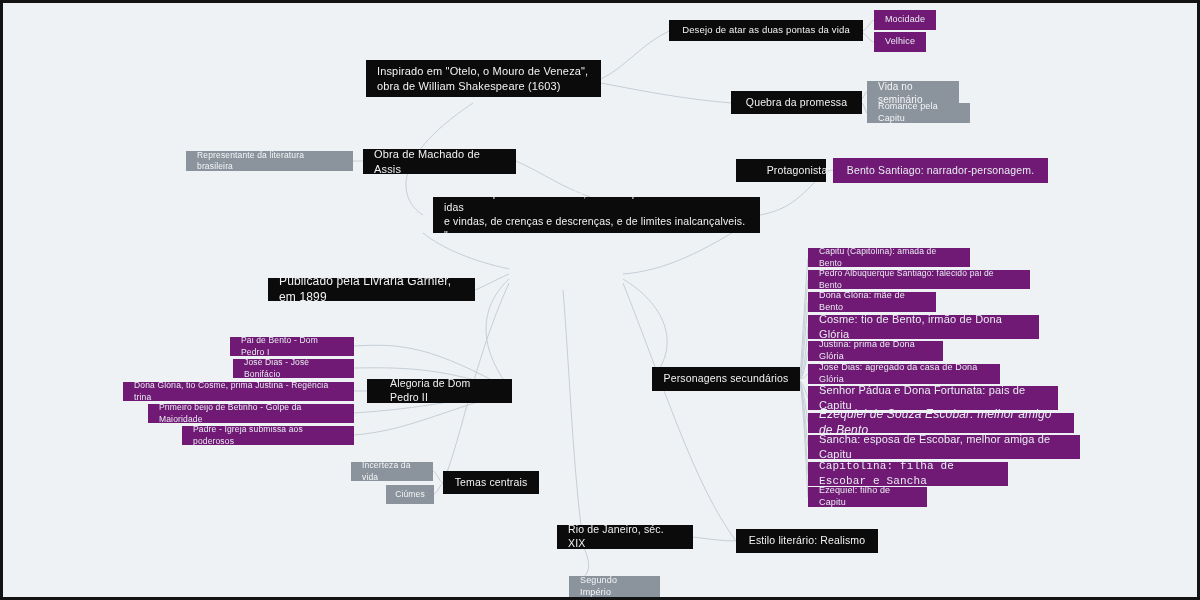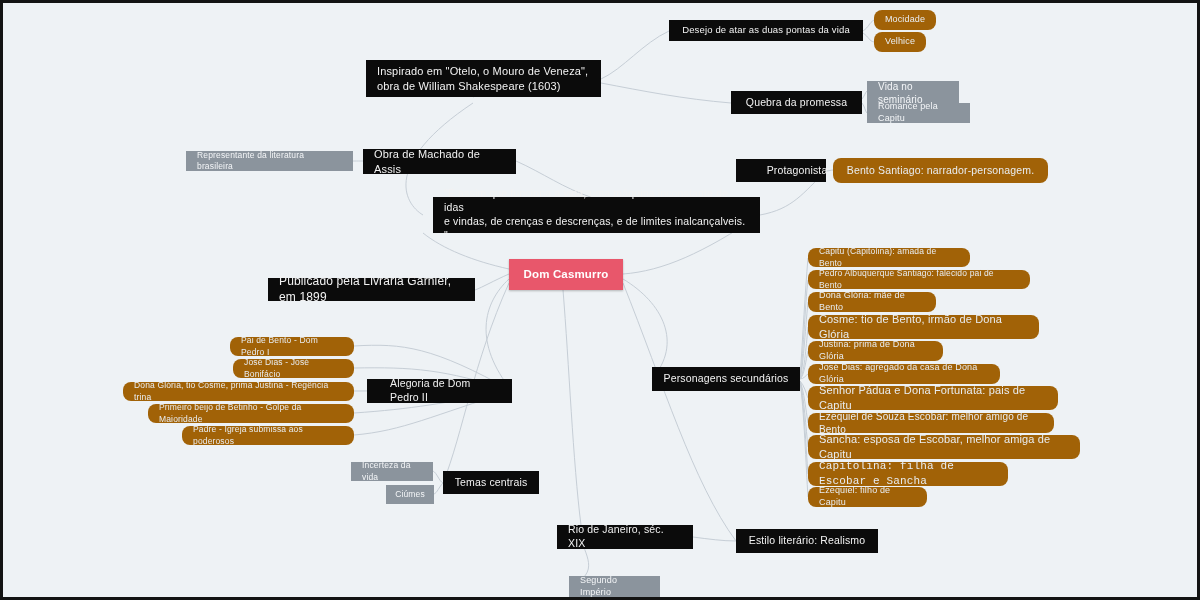--- a/index.html
+++ b/index.html
@@ -40,23 +40,22 @@
     color: #ffffff;
     font-weight: bold;
     justify-content: center;
     box-shadow: 0 1px 2px rgba(0,0,0,0.25);
   }
   .n-dark {
     background: #0b0b0b;
     color: #f2f2f2;
   }
   .n-slate {
-    background: #a16207;
+    background: #701a75;
     color: #e9edf1;
-    border-radius: 8px;
   }
   .n-gray {
     background: #8b949d;
     color: #f4f6f8;
   }
   .n-center { justify-content: center; }
   .pad { padding: 0 11px; }
   .multiline {
     white-space: pre-line;
     display: flex;
@@ -106,23 +105,20 @@
       <path d="M 509 388 C 430 412, 400 428, 351 432" fill="none" stroke="#c6ced6" stroke-width="1"></path>
       <path d="M 506 280 C 470 360, 460 430, 440 480" fill="none" stroke="#c6ced6" stroke-width="1"></path>
       <path d="M 440 480 C 436 478, 434 470, 430 468" fill="none" stroke="#c6ced6" stroke-width="1"></path>
       <path d="M 440 480 C 436 484, 434 490, 431 491" fill="none" stroke="#c6ced6" stroke-width="1"></path>
       <path d="M 560 287 C 566 360, 570 460, 578 522" fill="none" stroke="#c6ced6" stroke-width="1"></path>
       <path d="M 578 534 C 580 550, 600 570, 566 583" fill="none" stroke="#c6ced6" stroke-width="1"></path>
       <path d="M 690 534 C 705 536, 720 538, 733 538" fill="none" stroke="#c6ced6" stroke-width="1"></path>
       <path d="M 620 280 C 660 380, 690 480, 733 538" fill="none" stroke="#c6ced6" stroke-width="1"></path>
     </svg>
 
-  <div id="root-node" class="node n-root pad" style="left: 506px; top: 256px; width: 114px; height: 31px; font-size: 11.5px;">
-    <span>Dom Casmurro</span>
-  </div>
 
   <div id="node-layer">
       <div class="node pad n-dark multiline" style="left: 363px; top: 57px; width: 235px; height: 37px; font-size: 11px;"><span style="white-space: pre-line;">Inspirado em "Otelo, o Mouro de Veneza",
 obra de William Shakespeare (1603)</span></div>
       <div class="node pad n-dark n-center" style="left: 666px; top: 17px; width: 194px; height: 21px; font-size: 9.5px;"><span style="white-space: pre-line;">Desejo de atar as duas pontas da vida</span></div>
       <div class="node pad n-slate n-center" style="left: 871px; top: 7px; width: 62px; height: 20px; font-size: 9px;"><span style="white-space: pre-line;">Mocidade</span></div>
       <div class="node pad n-slate n-center" style="left: 871px; top: 29px; width: 52px; height: 20px; font-size: 9px;"><span style="white-space: pre-line;">Velhice</span></div>
       <div class="node pad n-dark n-center" style="left: 728px; top: 88px; width: 131px; height: 23px; font-size: 10.5px;"><span style="white-space: pre-line;">Quebra da promessa</span></div>
       <div class="node pad n-gray n-center" style="left: 864px; top: 78px; width: 92px; height: 24px; font-size: 10px;"><span style="white-space: pre-line;">Vida no seminário</span></div>
       <div class="node pad n-gray n-center" style="left: 864px; top: 100px; width: 103px; height: 20px; font-size: 9px;"><span style="white-space: pre-line;">Romance pela Capitu</span></div>
@@ -141,21 +137,21 @@
       <div class="node pad n-dark n-center" style="left: 554px; top: 522px; width: 136px; height: 24px; font-size: 10.5px;"><span style="white-space: pre-line;">Rio de Janeiro, séc. XIX</span></div>
       <div class="node pad n-dark n-center" style="left: 733px; top: 526px; width: 142px; height: 24px; font-size: 10.5px;"><span style="white-space: pre-line;">Estilo literário: Realismo</span></div>
       <div class="node pad n-gray n-center" style="left: 566px; top: 573px; width: 91px; height: 21px; font-size: 9px;"><span style="white-space: pre-line;">Segundo Império</span></div>
       <div class="node pad n-slate n-center" style="left: 805px; top: 245px; width: 162px; height: 19px; font-size: 8.5px;"><span style="white-space: pre-line;">Capitu (Capitolina): amada de Bento</span></div>
       <div class="node pad n-slate n-center" style="left: 805px; top: 267px; width: 222px; height: 19px; font-size: 8.5px;"><span style="white-space: pre-line;">Pedro Albuquerque Santiago: falecido pai de Bento</span></div>
       <div class="node pad n-slate n-center" style="left: 805px; top: 289px; width: 128px; height: 20px; font-size: 9px;"><span style="white-space: pre-line;">Dona Glória: mãe de Bento</span></div>
       <div class="node pad n-slate n-center" style="left: 805px; top: 312px; width: 231px; height: 24px; font-size: 11px;"><span style="white-space: pre-line;">Cosme: tio de Bento, irmão de Dona Glória</span></div>
       <div class="node pad n-slate n-center" style="left: 805px; top: 338px; width: 135px; height: 20px; font-size: 9px;"><span style="white-space: pre-line;">Justina: prima de Dona Glória</span></div>
       <div class="node pad n-slate n-center" style="left: 805px; top: 361px; width: 192px; height: 20px; font-size: 9px;"><span style="white-space: pre-line;">José Dias: agregado da casa de Dona Glória</span></div>
       <div class="node pad n-slate n-center" style="left: 805px; top: 383px; width: 250px; height: 24px; font-size: 11px;"><span style="white-space: pre-line;">Senhor Pádua e Dona Fortunata: pais de Capitu</span></div>
-      <div class="node pad n-slate n-center" style="left: 805px; top: 410px; width: 246px; height: 20px; font-size: 10px;"><span style="white-space: pre-line;">Ezequiel de Souza Escobar: melhor amigo de Bento</span></div>
+      <div class="node pad n-slate n-center" style="left: 805px; top: 410px; width: 266px; height: 20px; font-size: 12px; font-style: italic;"><span style="white-space: pre-line;">Ezequiel de Souza Escobar: melhor amigo de Bento</span></div>
       <div class="node pad n-slate n-center" style="left: 805px; top: 432px; width: 272px; height: 24px; font-size: 11px;"><span style="white-space: pre-line;">Sancha: esposa de Escobar, melhor amiga de Capitu</span></div>
       <div class="node pad n-slate n-center" style="left: 805px; top: 459px; width: 200px; height: 24px; font-size: 11px; font-family: Liberation Mono, monospace;"><span style="white-space: pre-line;">Capitolina: filha de Escobar e Sancha</span></div>
       <div class="node pad n-slate n-center" style="left: 805px; top: 484px; width: 119px; height: 20px; font-size: 9px;"><span style="white-space: pre-line;">Ezequiel: filho de Capitu</span></div>
       <div class="node pad n-slate n-center" style="left: 227px; top: 334px; width: 124px; height: 19px; font-size: 8.5px;"><span style="white-space: pre-line;">Pai de Bento - Dom Pedro I</span></div>
       <div class="node pad n-slate n-center" style="left: 230px; top: 356px; width: 121px; height: 19px; font-size: 8.5px;"><span style="white-space: pre-line;">José Dias - José Bonifácio</span></div>
       <div class="node pad n-slate n-center" style="left: 120px; top: 379px; width: 231px; height: 19px; font-size: 8.5px;"><span style="white-space: pre-line;">Dona Glória, tio Cosme, prima Justina - Regência trina</span></div>
       <div class="node pad n-slate n-center" style="left: 145px; top: 401px; width: 206px; height: 19px; font-size: 8.5px;"><span style="white-space: pre-line;">Primeiro beijo de Betinho - Golpe da Maioridade</span></div>
       <div class="node pad n-slate n-center" style="left: 179px; top: 423px; width: 172px; height: 19px; font-size: 8.5px;"><span style="white-space: pre-line;">Padre - Igreja submissa aos poderosos</span></div>
     </div>
 

